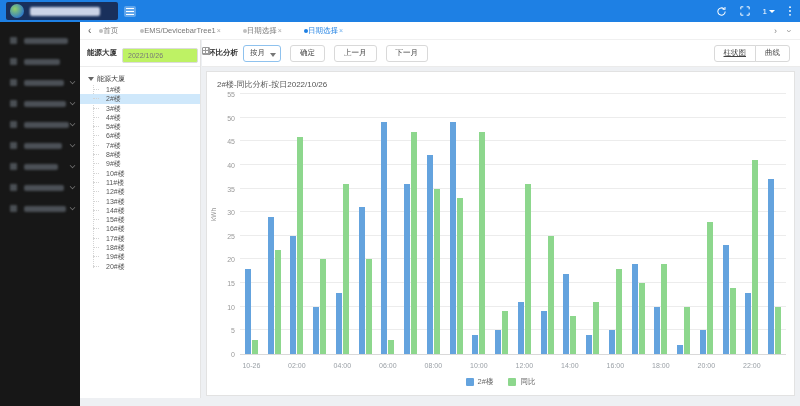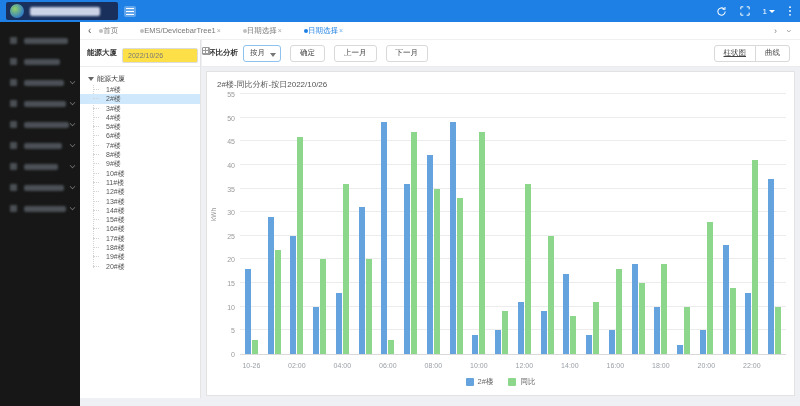--- a/index.html
+++ b/index.html
@@ -38,21 +38,21 @@
   .tab.active { color:#1e80e4; }
   .tab.active .dot { background:#1e80e4; }
   .tab.active .x { color:#6fb0ee; }
   .tabbar-right { margin-left:auto; display:flex; align-items:center; gap:10px; padding-right:10px; color:#888; font-size:9px; }
   .chev-down-g { display:inline-block; transform: rotate(90deg); }
 
   
   .left-panel { position:absolute; left:80px; top:40px; width:121px; bottom:8px; background:#fff; border-right:1px solid #e4e4e4; z-index:5; }
   .date-row { height:27px; border-bottom:1px solid #ececec; display:flex; align-items:center; padding-left:7px; }
   .fld-label { font-size:7.5px; font-weight:bold; color:#333; white-space:nowrap; }
-  .date-input { position:relative; margin-left:5px; width:76px; height:15px; background:#fde047; border:1px solid #dcdcdc; border-radius:2px; font-size:7px; color:#777; padding:0 26px 0 5px; font-family: inherit; }
+  .date-input { position:relative; margin-left:5px; width:76px; height:15px; background:#bef264; border:1px solid #dcdcdc; border-radius:2px; font-size:7px; color:#777; padding:0 26px 0 5px; font-family: inherit; }
   .cal-ico { position:absolute; right:-12px; top:3px; width:8px; height:8px; border:1px solid #9a9a9a; border-radius:1px;
     background-image: linear-gradient(to right, #9a9a9a 1px, transparent 1px), linear-gradient(to bottom, #9a9a9a 1px, transparent 1px);
     background-size: 3px 3px; background-position: -1px -1px; }
   .main-area { position:absolute; left:202px; top:40px; right:0; bottom:8px; background:#eef0f3; }
   .toolbar { height:27px; background:#fff; border-bottom:1px solid #ebebeb; display:flex; align-items:center; padding:0 10px 0 6px; }
   .sel { position:relative; width:38px; height:17px; border:1px solid #8fc2ee; border-radius:3px; margin-left:5px; font-size:7.5px; color:#444; display:flex; align-items:center; padding-left:6px; background:#fff; }
   .sel .tri { position:absolute; right:4px; top:7px; width:0; height:0; border-left:3px solid transparent; border-right:3px solid transparent; border-top:4px solid #777; }
   .btn { height:17px; padding:0 9px; border:1px solid #d9d9d9; border-radius:3px; background:#fff; font-size:7.5px; color:#444; display:flex; align-items:center; margin-left:9px; white-space:nowrap; }
   .btn-group { margin-left:auto; display:flex; }
   .btn-group .btn { margin-left:-1px; border-radius:0; }

